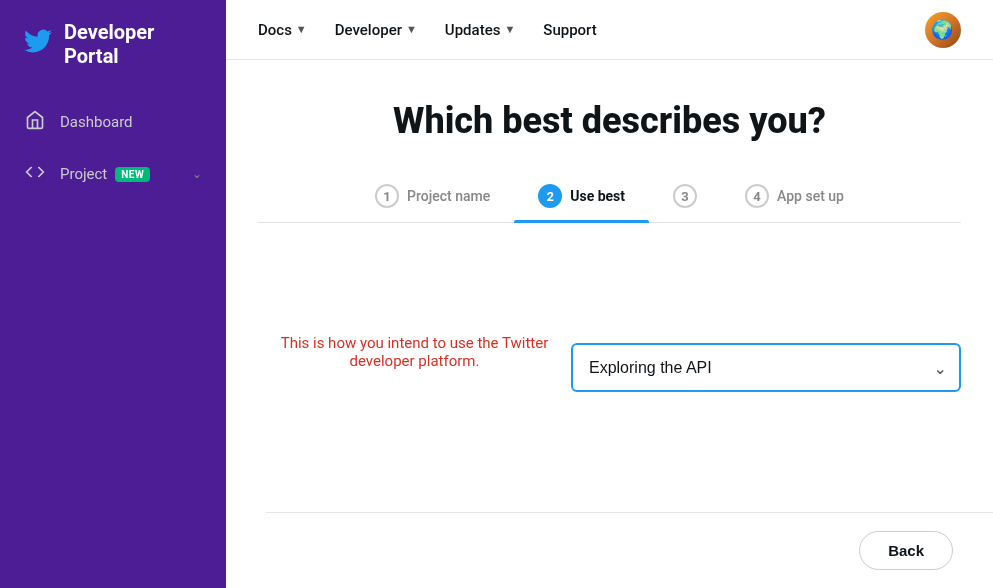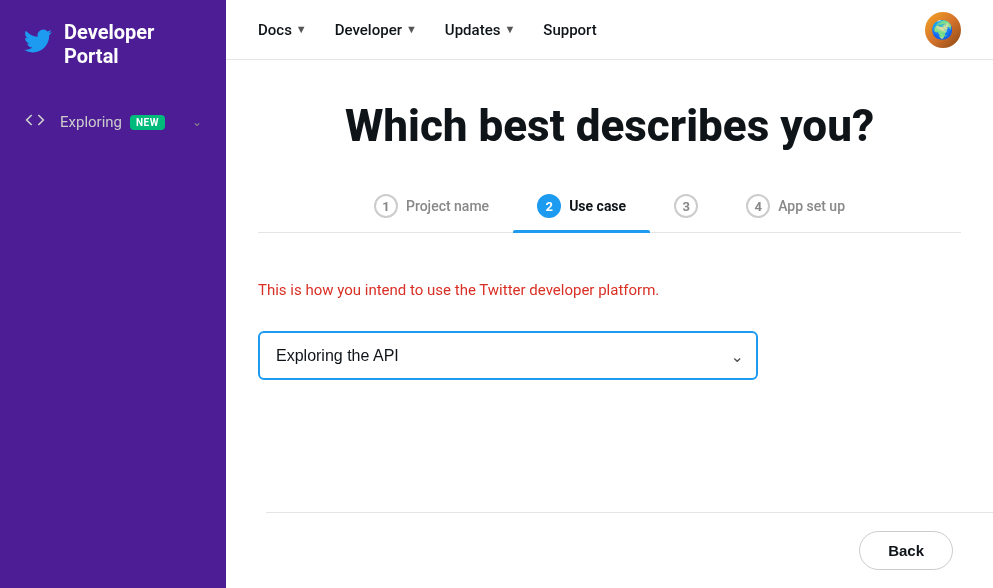--- a/index.html
+++ b/index.html
@@ -133,21 +133,21 @@
       display: flex;
       flex-direction: column;
       overflow: hidden;
     }
 
     .wizard-header {
       text-align: center;
       padding: 40px 32px 0;
     }
     .wizard-title {
-      font-size: 44px;
+      font-size: 36px;
       font-weight: 800;
       color: #0f1419;
       margin-bottom: 28px;
     }
 
     
     .steps-bar {
       display: flex;
       align-items: center;
       justify-content: center;
@@ -195,22 +195,22 @@
     .step.active .step-number {
       background: #1d9bf0;
       border-color: #1d9bf0;
       color: #fff;
     }
 
     
     .form-area {
       flex: 1;
       display: flex;
-      flex-direction: column;
-      align-items: flex-start;
+      flex-direction: row;
+      align-items: center;
       padding: 48px 32px;
     }
     .form-hint {
       color: #d93025;
       font-size: 15px;
       margin-bottom: 32px;
       text-align: center;
     }
     .select-wrapper {
       position: relative;
@@ -276,29 +276,38 @@
   <div class="sidebar-brand">
     <div class="twitter-bird">
       <svg width="28" height="28" viewBox="0 0 24 24" fill="#1d9bf0">
         <path d="M23.954 4.569a10 10 0 01-2.825.775 4.958 4.958 0 002.163-2.723c-.951.555-2.005.959-3.127 1.184a4.92 4.92 0 00-8.384 4.482C7.691 8.094 4.066 6.13 1.64 3.161a4.822 4.822 0 00-.666 2.475c0 1.71.87 3.213 2.188 4.096a4.904 4.904 0 01-2.228-.616v.061a4.923 4.923 0 003.946 4.827 4.996 4.996 0 01-2.212.085 4.937 4.937 0 004.604 3.417 9.868 9.868 0 01-6.102 2.105c-.39 0-.779-.023-1.17-.067a13.995 13.995 0 007.557 2.209c9.054 0 13.999-7.496 13.999-13.986 0-.209 0-.42-.015-.63a9.936 9.936 0 002.46-2.548l-.047-.02z"></path>
       </svg>
     </div>
     <span class="brand-text">Developer Portal</span>
   </div>
 
   <nav class="sidebar-nav">
+    <div class="sidebar-item">
+      <span class="sidebar-icon">
+        <svg width="20" height="20" viewBox="0 0 24 24" fill="none" stroke="#ccc" stroke-width="2">
+          <path d="M3 9l9-7 9 7v11a2 2 0 01-2 2H5a2 2 0 01-2-2z"></path>
+          <polyline points="9,22 9,12 15,12 15,22"></polyline>
+        </svg>
+      </span>
+      <span>Dashboard</span>
+    </div>
     <div class="products-item">
       <span class="sidebar-icon">
         <svg width="20" height="20" viewBox="0 0 24 24" fill="none" stroke="#ccc" stroke-width="2">
           <polyline points="16,18 22,12 16,6"></polyline>
           <polyline points="8,6 2,12 8,18"></polyline>
         </svg>
       </span>
       <div class="label-group">
-        <span>Exploring</span>
+        <span>Project</span>
         <span class="new-badge">NEW</span>
       </div>
       <span class="chevron-right">⌄</span>
     </div>
   </nav>
 </aside>
 
 <main class="main">
 
   <header class="topnav">
@@ -326,21 +335,21 @@
     <div class="wizard-header">
       <h1 class="wizard-title">Which best describes you?</h1>
 
       <div class="steps-bar">
         <div class="step">
           <div class="step-number">1</div>
           <span>Project name</span>
         </div>
         <div class="step active">
           <div class="step-number">2</div>
-          <span>Use case</span>
+          <span>Use best</span>
         </div>
         <div class="step">
           <div class="step-number">3</div>
         </div>
         <div class="step">
           <div class="step-number">4</div>
           <span>App set up</span>
         </div>
       </div>
     </div>

